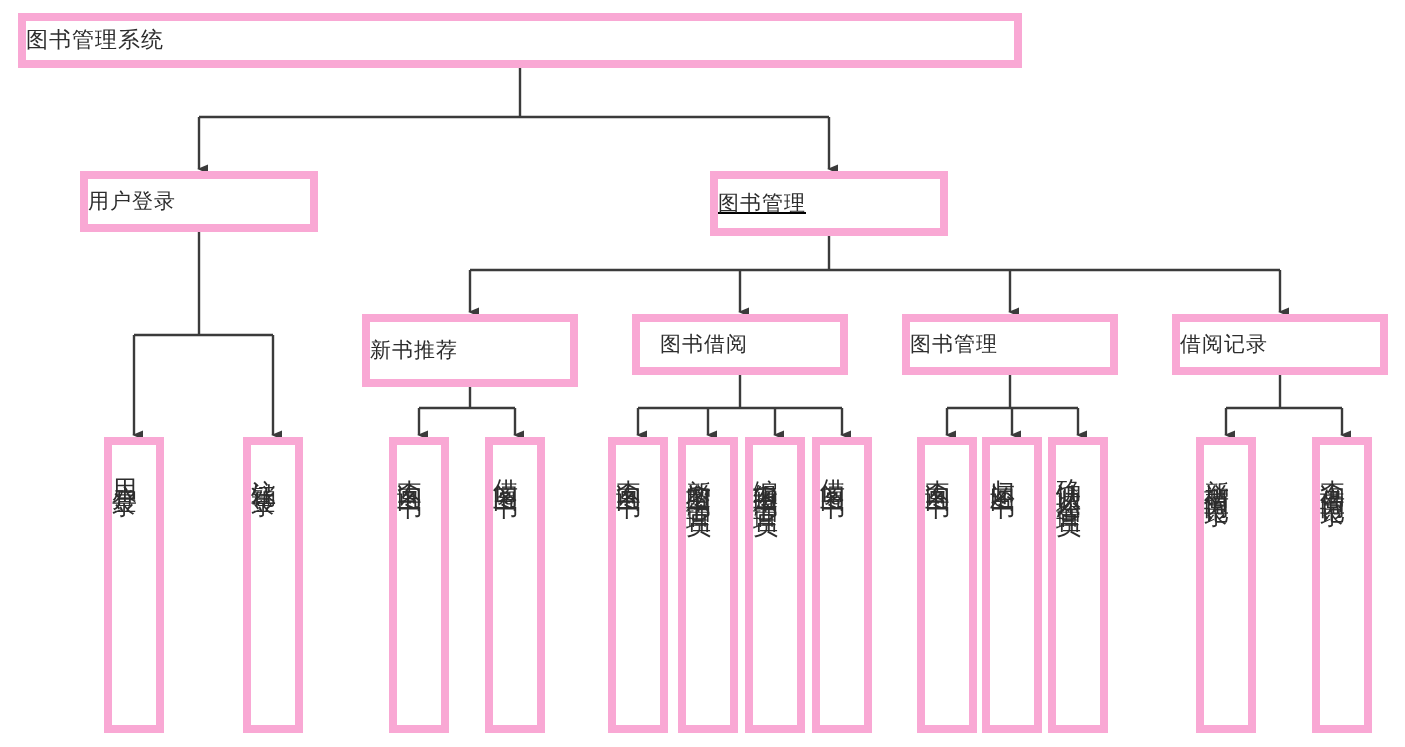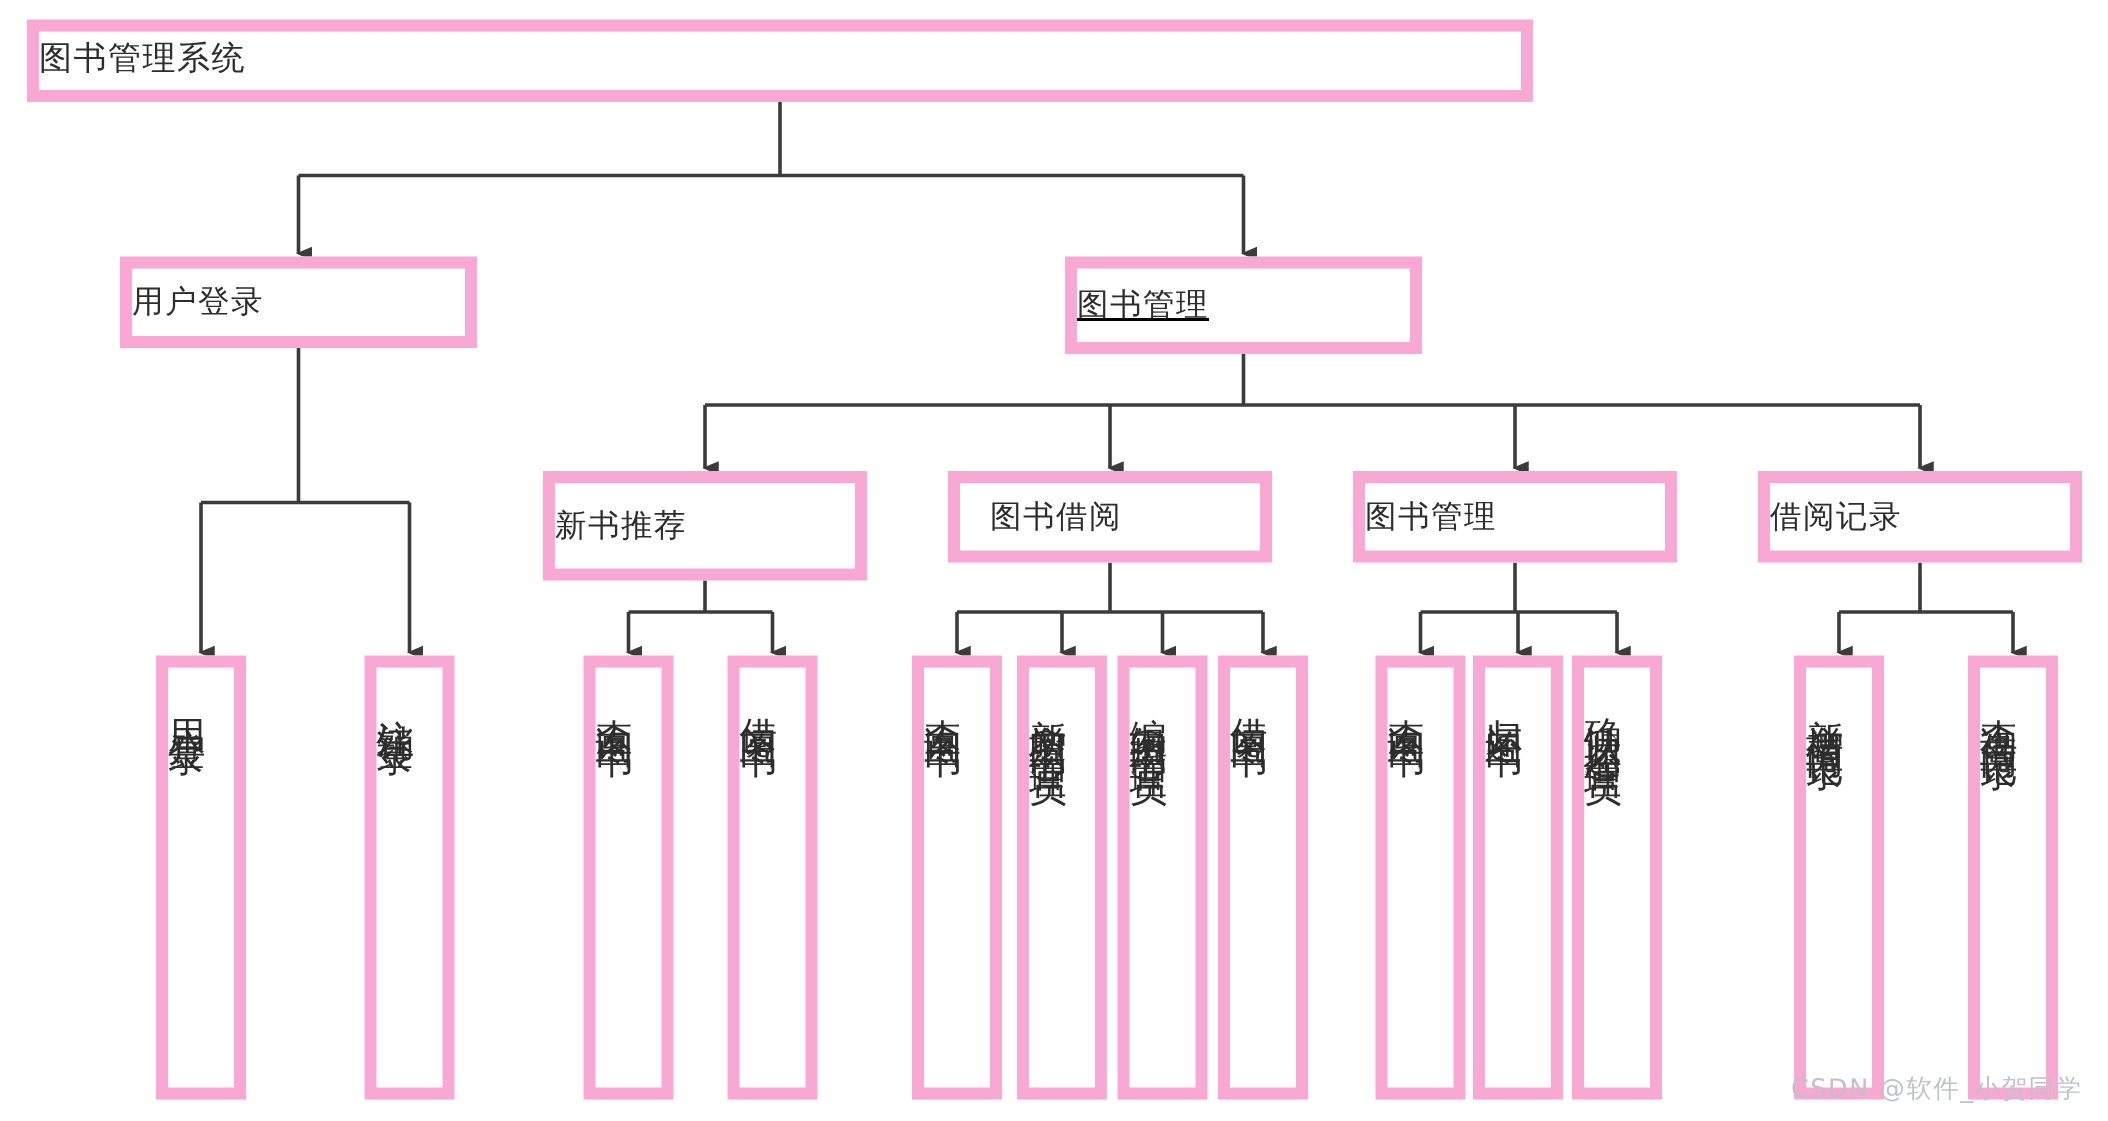--- a/index.html
+++ b/index.html
@@ -120,15 +120,14 @@
         <span class="lbl">确认归还（管理员）</span>
       </div>
       <div class="node v-node" style="left: 1196px; top: 437px; width: 60px; height: 296px;">
         <span class="lbl">新增借阅记录</span>
       </div>
       <div class="node v-node" style="left: 1312px; top: 437px; width: 60px; height: 296px;">
         <span class="lbl">查询借阅记录</span>
       </div>
     </div>
 
-  <div class="watermark" style="left: 1194px; top: 714px;">CSDN @软件_小贺同学</div>
 
 </div>
 
 </body></html>

